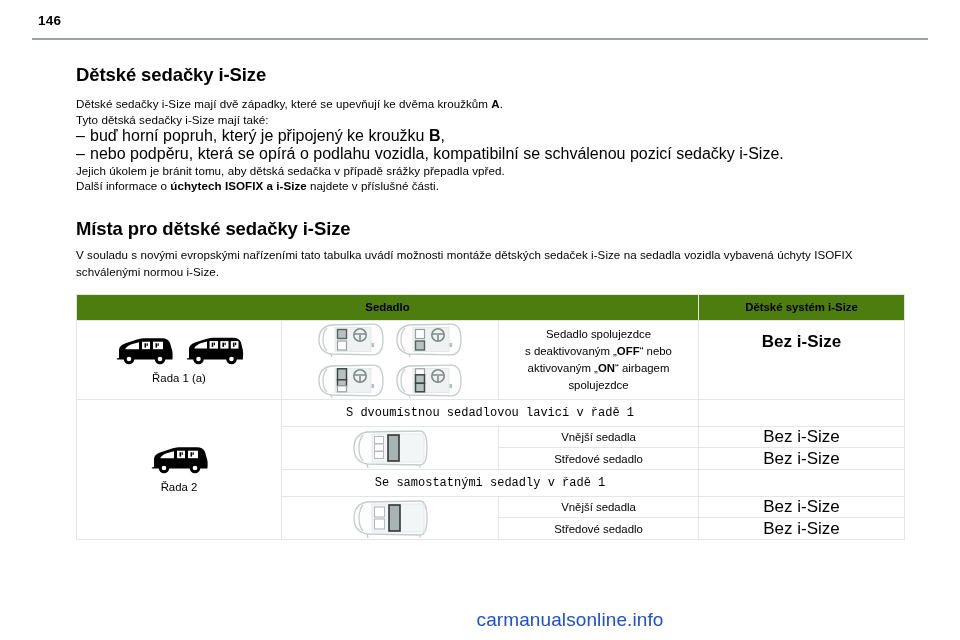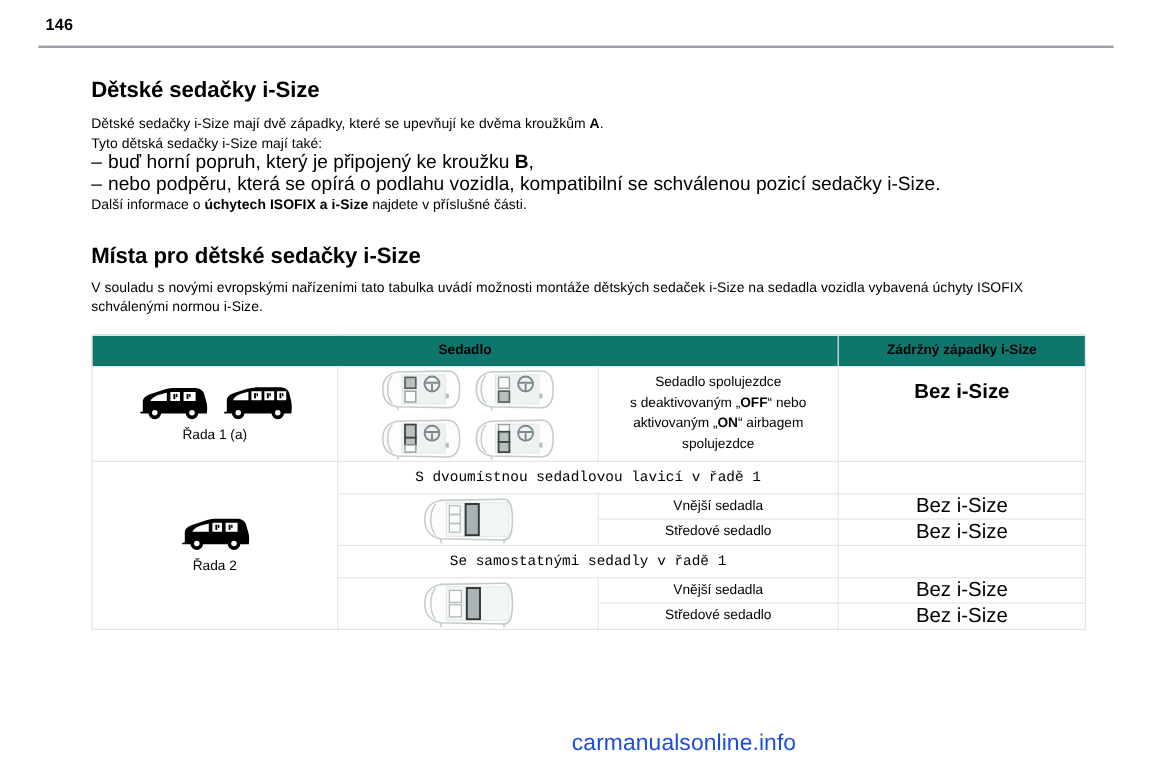--- a/index.html
+++ b/index.html
@@ -93,21 +93,21 @@
     border: 1px solid #e2e6e8;
   }
   .seat-table td, .seat-table th {
     border: 1px solid #e2e6e8;
     padding: 0;
     vertical-align: middle;
     text-align: center;
     font-weight: normal;
   }
   .th-row td {
-    background: #0f766e;
+    background: #4d7c0f;
     font-size: 11.4px;
     font-weight: bold;
     height: 21px;
     padding: 2px 0;
   }
   .cell-text {
     font-size: 11.4px;
     padding: 6px 4px;
     line-height: 16px;
   }
@@ -187,39 +187,40 @@
     </p>
     <p class="body-line">Tyto dětská sedačky i-Size mají také:</p>
     <div class="body-line dash-line">
       <span class="dash">–</span>
       <span><span>buď horní popruh, který je připojený ke kroužku </span><b>B</b><span>,</span></span>
     </div>
     <div class="body-line dash-line">
       <span class="dash">–</span>
       <span>nebo podpěru, která se opírá o podlahu vozidla, kompatibilní se schválenou pozicí sedačky i-Size.</span>
     </div>
+    <p class="body-line">Jejich úkolem je bránit tomu, aby dětská sedačka v případě srážky přepadla vpřed.</p>
     <p class="body-line">
       <span>Další informace o </span><b>úchytech ISOFIX a i-Size</b><span> najdete v příslušné části.</span>
     </p>
   </div>
 
   <h1 class="section-title second">Místa pro dětské sedačky i-Size</h1>
   <p class="body-para">V souladu s novými evropskými nařízeními tato tabulka uvádí možnosti montáže dětských sedaček i-Size na sedadla vozidla vybavená úchyty ISOFIX schválenými normou i-Size.</p>
 
   <table class="seat-table">
     <colgroup>
       <col style="width:205px">
       <col style="width:217px">
       <col style="width:200px">
       <col style="width:206px">
     </colgroup>
     <tbody>
       <tr class="th-row">
         <td colspan="3">Sedadlo</td>
-        <td>Zádržný západky i-Size</td>
+        <td>Dětské systém i-Size</td>
       </tr>
 
       <tr>
         <td class="vehicle-cell">
           <div class="vehicles">
 
             <svg width="62" height="30" viewBox="0 0 62 30">
               <path d="M6,22 L6,14 C6,11 8,9 12,7.5 L24,3.5 C27,2.6 30,2.3 33,2.3 L49,2.3 C53,2.3 56,4 57,7 L59,14 C59.6,16 59.8,18.5 59.6,21 L59.4,23.5 L4.6,23.5 C4,23.5 3.6,23 3.8,22.4 Z" fill="#000"></path>
               <path d="M12.5,12.5 C14,10.2 16.5,8.8 19.5,7.9 L26,6.2 L26,13.2 L12.5,13.2 Z" fill="#fff"></path>
               <path d="M29,5.7 L37,5.7 L37,13.2 L29,13.2 Z" fill="#fff"></path>

